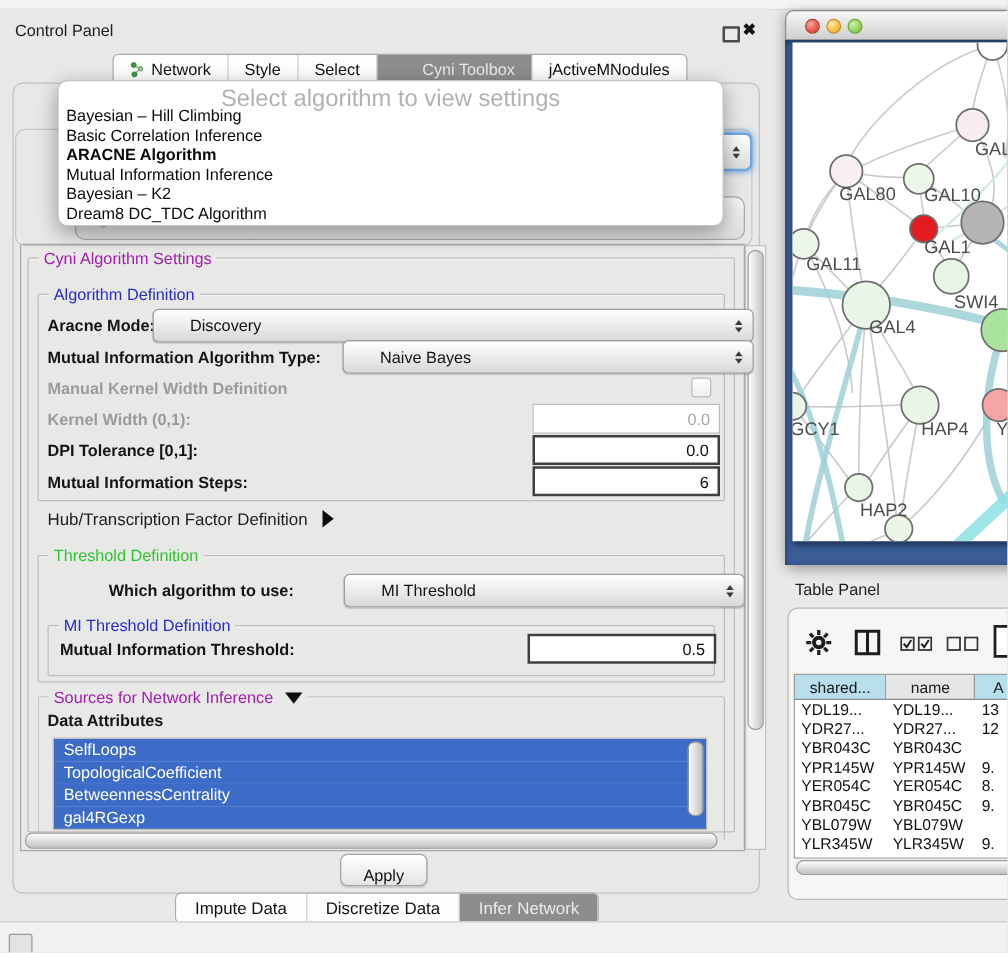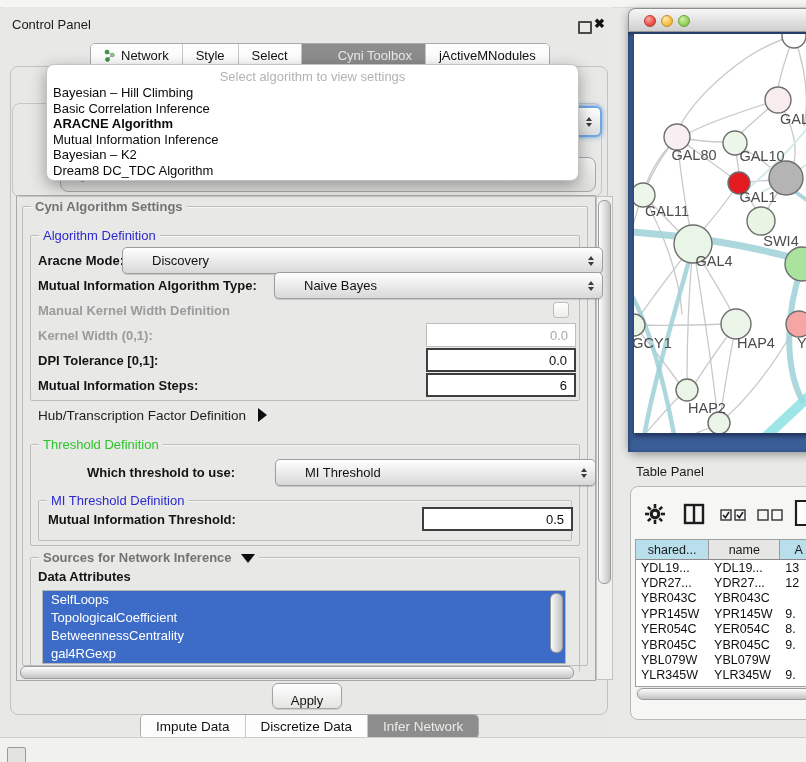--- a/index.html
+++ b/index.html
@@ -23,41 +23,41 @@
 
   
   .tab-bar{left:88px;top:36px;height:23px;display:flex;background:#fff;border:1px solid #a9a9a9;border-radius:5px;overflow:hidden;z-index:5;}
   .tab{display:flex;align-items:center;gap:5px;padding:0 13px;font-size:13px;color:#111;border-right:1px solid #c6c6c6;background:#fdfdfd;cursor:default;}
   .tab:last-child{border-right:none;}
   .tab.sel{background:#8d8d8d;color:#ebebe6;padding-left:36px;}
   .neticon{width:12px;height:13px;}
 
   
   .popup{left:44px;top:57px;width:531px;height:115px;background:#ffffff;border:1px solid #c3c3c3;border-radius:8px;box-shadow:0 5px 16px rgba(0,0,0,0.35);z-index:50;}
-  .popup-header{position:absolute;left:0;top:4px;width:100%;text-align:center;font-size:13px;color:#b2b2b2;}
+  .popup-header{position:absolute;left:0;top:4px;width:100%;text-align:center;font-size:19px;color:#b2b2b2;}
   .dd-items{position:absolute;left:4px;top:20px;right:4px;}
   .dd-item{font-size:13px;color:#0a0a0a;line-height:15.6px;height:15.6px;padding-left:2px;white-space:nowrap;}
   .dd-item.sel{font-weight:bold;}
 
   
   .combo-btn{left:571px;top:99px;width:25px;height:27px;background:linear-gradient(#ffffff,#dcdcdc);border:2px solid #6ea7e4;border-radius:6px;box-shadow:0 0 5px rgba(90,150,220,0.9);z-index:10;}
   .outer-shadow-panel{left:10px;top:96px;width:588px;height:92px;border:1px solid #c6c6c4;border-radius:8px;z-index:1;}
   .tabledata-combo{left:58px;top:150px;width:534px;height:33px;background:linear-gradient(#f4f4f2,#dededc);border:1px solid #a8a8a8;border-radius:8px;z-index:2;}
   .tabledata-combo span{position:absolute;left:18px;top:9px;font-size:13px;color:#9a9a9a;}
 
   
   .scrollpane{left:14px;top:188px;width:578px;height:484px;border:1px solid #a8a8a8;background:#e8e8e6;overflow:hidden;}
   .vscroll{left:594px;top:189px;width:15px;height:482px;background:#f0f0ee;border:1px solid #c2c2c0;}
   .vthumb{position:absolute;left:1px;top:3px;width:11px;height:382px;background:linear-gradient(90deg,#fdfdfd,#c4c4c4);border:1px solid #9b9b9b;border-radius:6px;}
   .hscroll-thumb{left:18px;top:659px;width:552px;height:11px;background:linear-gradient(#fdfdfd,#c4c4c4);border:1px solid #9b9b9b;border-radius:6px;z-index:3;}
 
   
   .groupbox{border:1px solid #bdbdbb;border-radius:2px;box-shadow:inset 0 1px 0 rgba(255,255,255,0.65);}
   .gtitle{position:absolute;top:-8px;left:8px;background:#e8e8e6;padding:0 4px;font-size:13px;white-space:nowrap;}
-  .gtitle.dark{color:#737373;font-weight:bold;}
+  .gtitle.dark{color:#a21caf;}
   .gtitle.blue{color:#2a2ad0;}
   .gtitle.green{color:#2dc52d;}
 
   .flabel{font-size:13px;font-weight:bold;color:#141414;white-space:nowrap;}
   .flabel.dis{color:#9b9b9b;}
 
   .combo{background:linear-gradient(#ffffff,#d8d8d8);border:1px solid #9d9d9d;border-radius:5px;display:flex;align-items:center;font-size:13px;color:#111;padding-left:29px;box-shadow:0 1px 1px rgba(0,0,0,0.15);}
   .spin{position:absolute;right:8px;top:50%;transform:translateY(-50%);display:flex;flex-direction:column;gap:2px;}
   .spin i{display:block;width:0;height:0;border-left:3.5px solid transparent;border-right:3.5px solid transparent;}
   .spin .up{border-bottom:4.5px solid #3a3a3a;}
@@ -218,21 +218,21 @@
 
     <div class="abs section-label" style="left:36px;top:399px;">
       <span>Hub/Transcription Factor Definition</span>
       <span class="tri-right" style="margin-left:8px;position:relative;top:2px;"></span>
     </div>
 
     <div class="abs groupbox" style="left:28px;top:437px;width:548px;height:100px;">
       <span class="gtitle green">Threshold Definition</span>
     </div>
 
-    <div class="abs flabel" style="left:85px;top:458px;">Which threshold to use:</div>
+    <div class="abs flabel" style="left:85px;top:458px;">Which algorithm to use:</div>
     <div class="abs combo" style="left:237px;top:452px;width:290px;height:25px;margin-left:36px;">
       <span>MI Threshold</span>
       <span class="spin">
           <i class="up"></i>
           <i class="dn"></i>
         </span>
     </div>
 
     <div class="abs groupbox" style="left:36px;top:493px;width:532px;height:39px;">
       <span class="gtitle blue">MI Threshold Definition</span>

